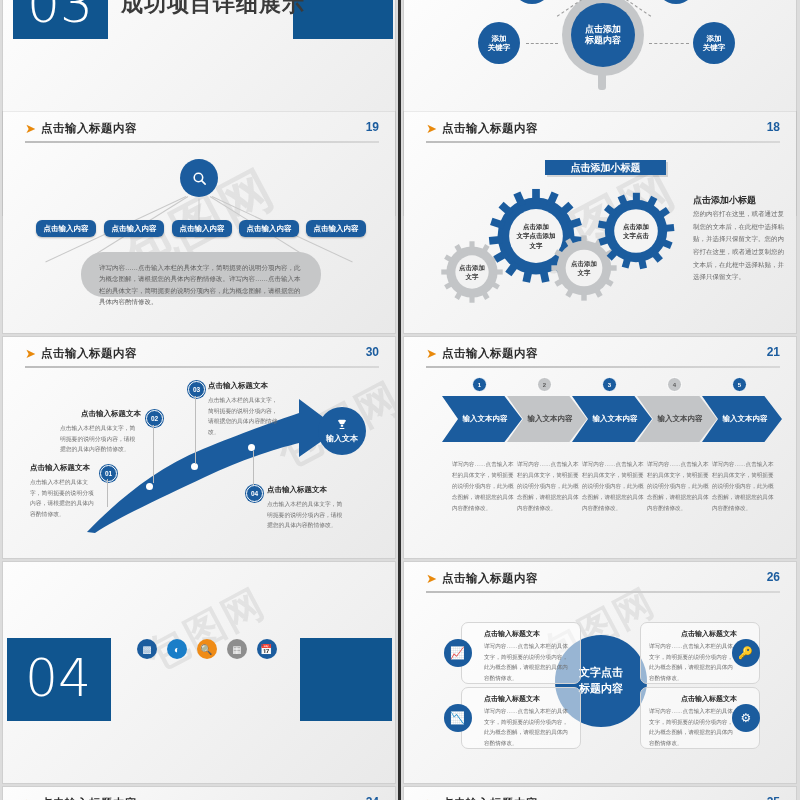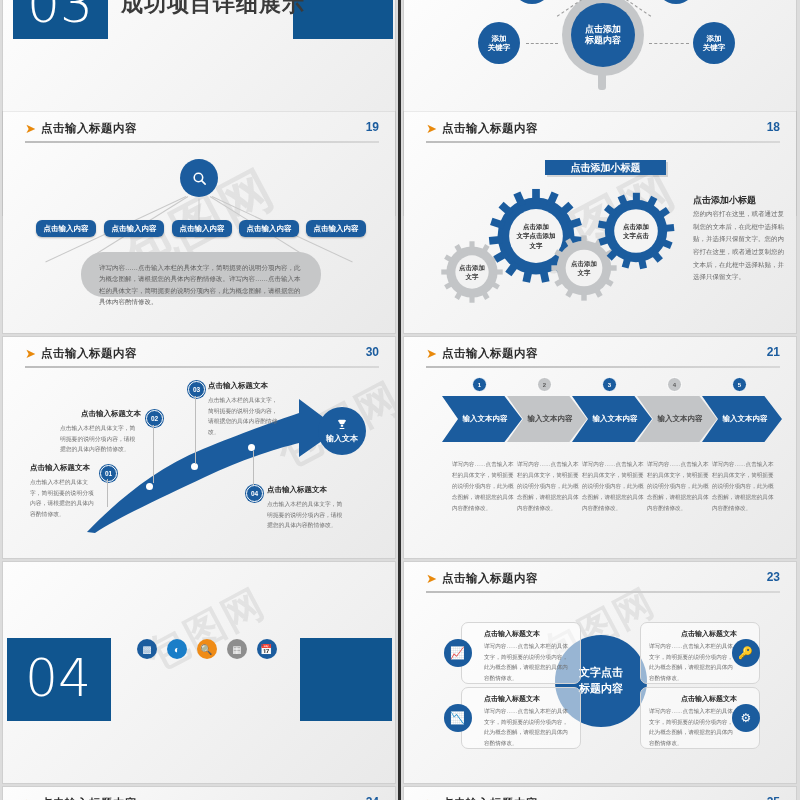--- a/index.html
+++ b/index.html
@@ -507,21 +507,21 @@
       <span class="ic">📅</span>
     </div>
 
   </div>
 
   <div class="slide r3 cR">
     <div class="wm" style="left:135px;top:40px;transform:rotate(-28deg);font-size:38px;">包图网</div>
     <div class="hdr">
       <span class="chev">➤</span>
       <span class="htxt">点击输入标题内容</span>
-      <span class="pnum">23</span>
+      <span class="pnum">26</span>
       <div class="rule"></div>
     </div>
 
     <div class="hub" style="left:151px;top:73px;">
       <span>文字点击</span>
       <span>标题内容</span>
     </div>
 
     <div class="card" style="left:57px;top:60px;">
       <div class="ct">点击输入标题文本</div>

